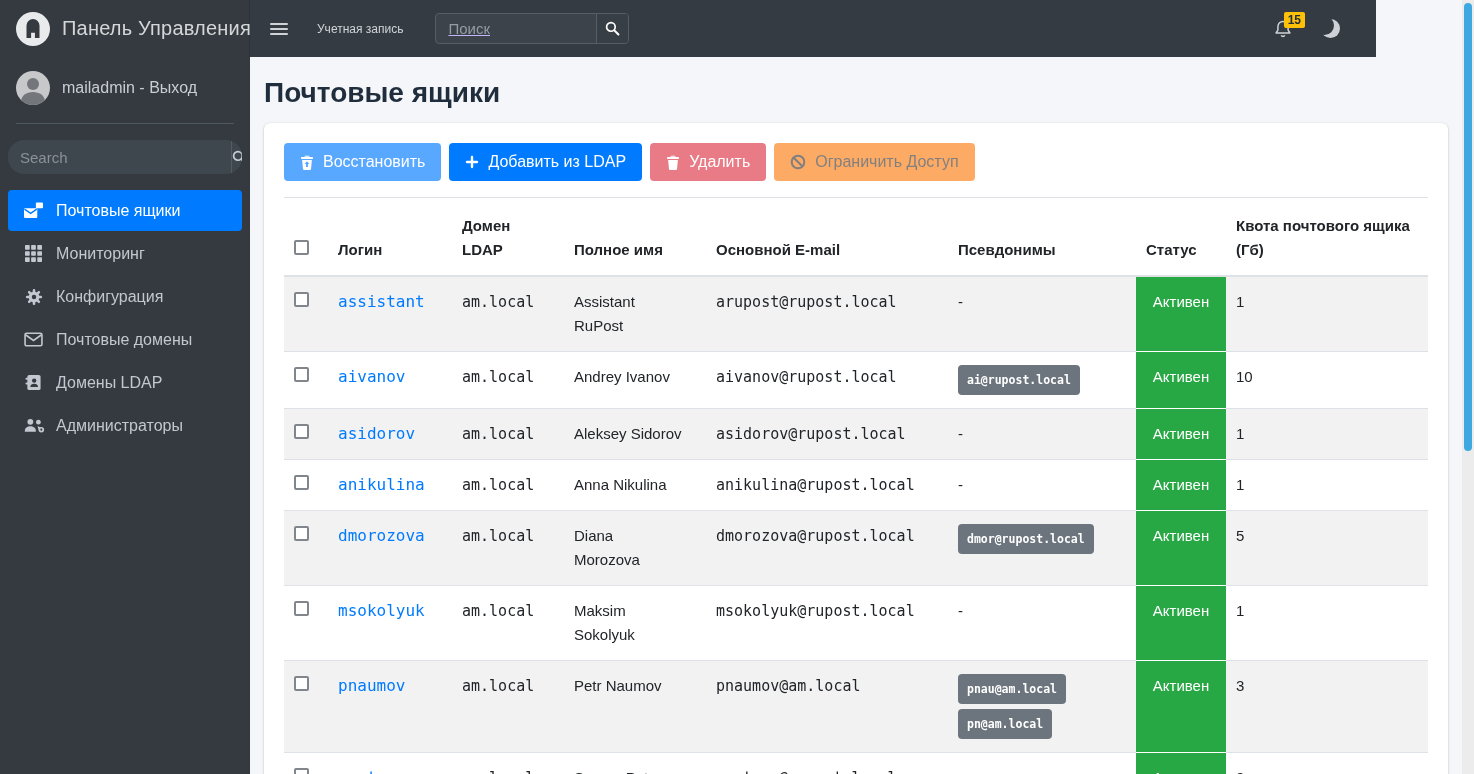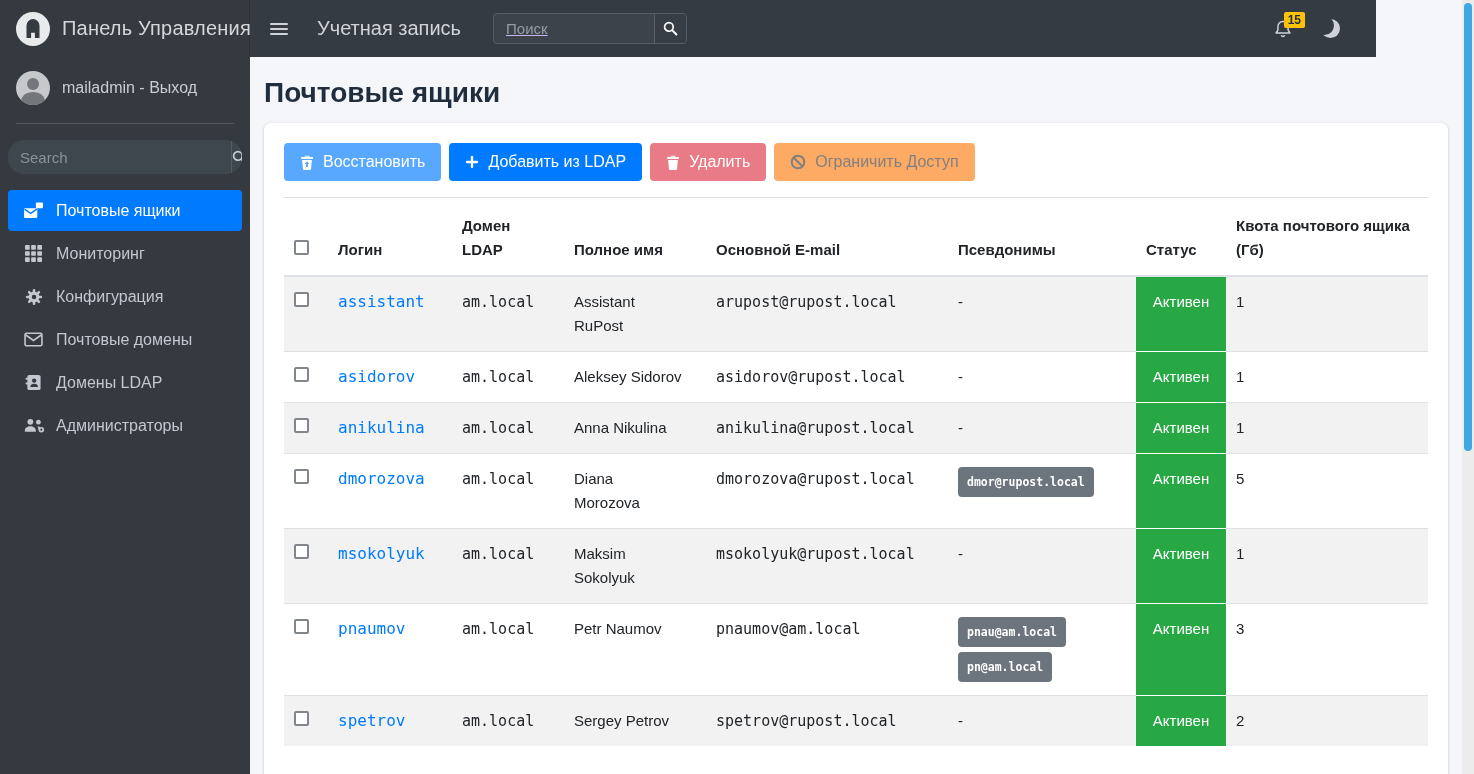--- a/index.html
+++ b/index.html
@@ -11,21 +11,21 @@
   html,body{width:1474px;height:774px;overflow:hidden;}
   body{font-family:"Liberation Sans","DejaVu Sans",sans-serif;background:var(--page-bg);color:#212529;}
   .mono{font-family:"DejaVu Sans Mono","Liberation Mono",monospace;}
 
   
   .topbar{position:fixed;top:0;left:0;width:1376px;height:57px;display:flex;z-index:20;background:var(--dark);}
   .brand{width:250px;height:57px;flex:0 0 250px;display:flex;align-items:center;gap:11px;padding-left:15px;background:var(--dark2);box-shadow:inset -1px 0 0 rgba(0,0,0,.15);}
   .brand-text{color:#d4d7da;font-size:20px;letter-spacing:.2px;white-space:nowrap;}
   .topnav{flex:1;display:flex;align-items:center;}
   .burger{background:none;border:none;padding:0 15px 0 20px;cursor:pointer;display:flex;align-items:center;height:100%;}
-  .topnav-link{color:#d0d4d9;font-size:20px;text-decoration:none;margin-left:14px;}
+  .topnav-link{color:#d0d4d9;font-size:12px;text-decoration:none;margin-left:14px;}
   .nav-search{margin-left:32px;display:flex;height:31px;border:1px solid #565d66;border-radius:4px;overflow:hidden;background:#3d434b;}
   .nav-search input{width:160px;border:none;outline:none;background:transparent;color:#c4b5fd;font-size:15px;padding:0 12px;text-decoration:underline;}
   .nav-search input::placeholder{color:#969ca3;}
   .nav-search button{width:32px;border:none;border-left:1px solid #565d66;background:#383e46;display:flex;align-items:center;justify-content:center;cursor:pointer;}
   .nav-right{margin-left:auto;display:flex;align-items:center;gap:28px;padding-right:36px;}
   .bell-wrap{position:relative;display:flex;cursor:pointer;}
   .nav-badge{position:absolute;top:-7px;right:-12px;background:var(--badge-warning);color:#1f2d3d;font-size:12px;font-weight:bold;line-height:1;padding:2px 4px;border-radius:2px;}
   .moon{width:19px;height:19px;border-radius:50%;box-shadow:inset -6px -3px 0 0 #ced2d8;cursor:pointer;}
 
   
@@ -303,20 +303,34 @@
             <td class="col-domain cell-mono mono">am.local</td>
             <td class="col-name cell-name">Assistant
 RuPost</td>
             <td class="col-email cell-mono mono">arupost@rupost.local</td>
             <td class="col-alias">-</td>
             <td class="cell-status">Активен</td>
             <td class="col-quota">1</td>
           </tr>
           <tr>
             <td class="col-cb"><span class="cbx"></span></td>
+            <td class="col-login"><a href="#" class="login mono">aivanov</a></td>
+            <td class="col-domain cell-mono mono">am.local</td>
+            <td class="col-name cell-name">Andrey Ivanov</td>
+            <td class="col-email cell-mono mono">aivanov@rupost.local</td>
+            <td class="col-alias">
+              <span class="alias-list">
+                <span class="alias-badge">ai@rupost.local</span>
+              </span>
+            </td>
+            <td class="cell-status">Активен</td>
+            <td class="col-quota">10</td>
+          </tr>
+          <tr>
+            <td class="col-cb"><span class="cbx"></span></td>
             <td class="col-login"><a href="#" class="login mono">asidorov</a></td>
             <td class="col-domain cell-mono mono">am.local</td>
             <td class="col-name cell-name">Aleksey Sidorov</td>
             <td class="col-email cell-mono mono">asidorov@rupost.local</td>
             <td class="col-alias">-</td>
             <td class="cell-status">Активен</td>
             <td class="col-quota">1</td>
           </tr>
           <tr>
             <td class="col-cb"><span class="cbx"></span></td>

